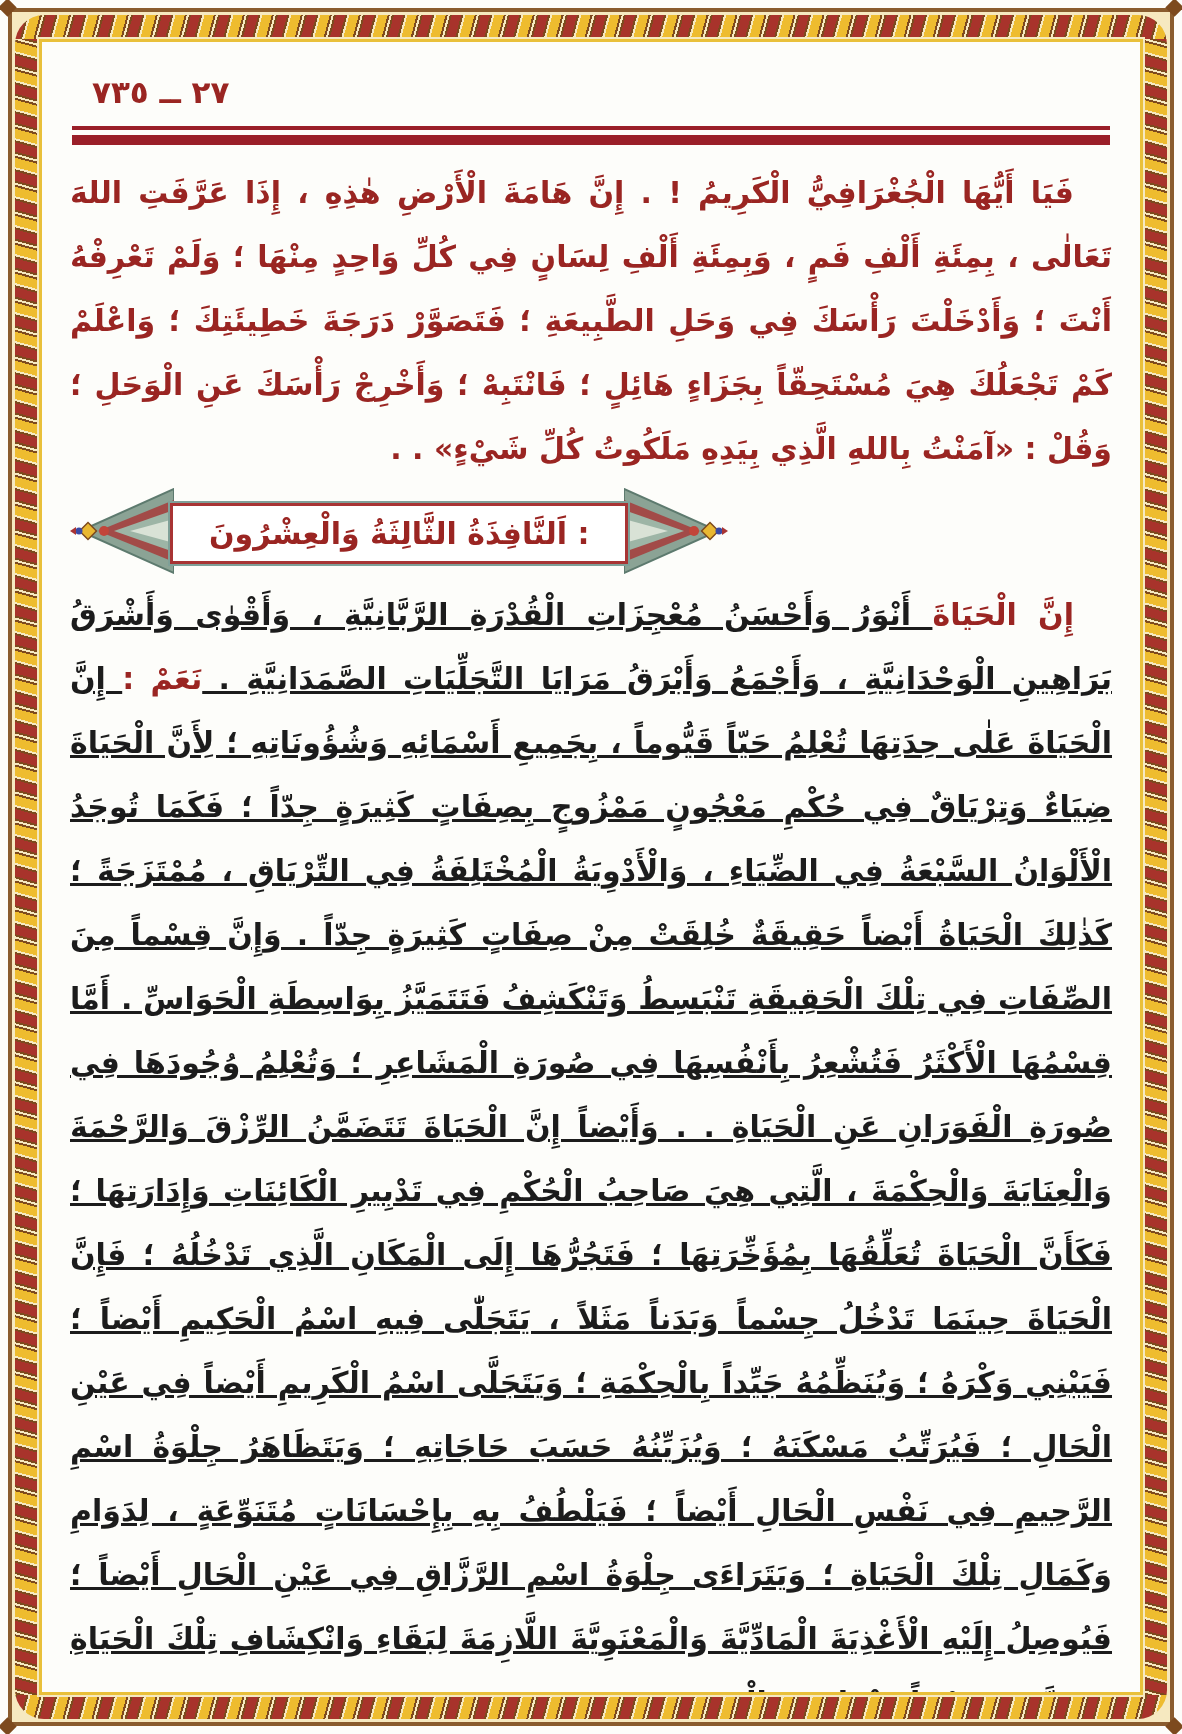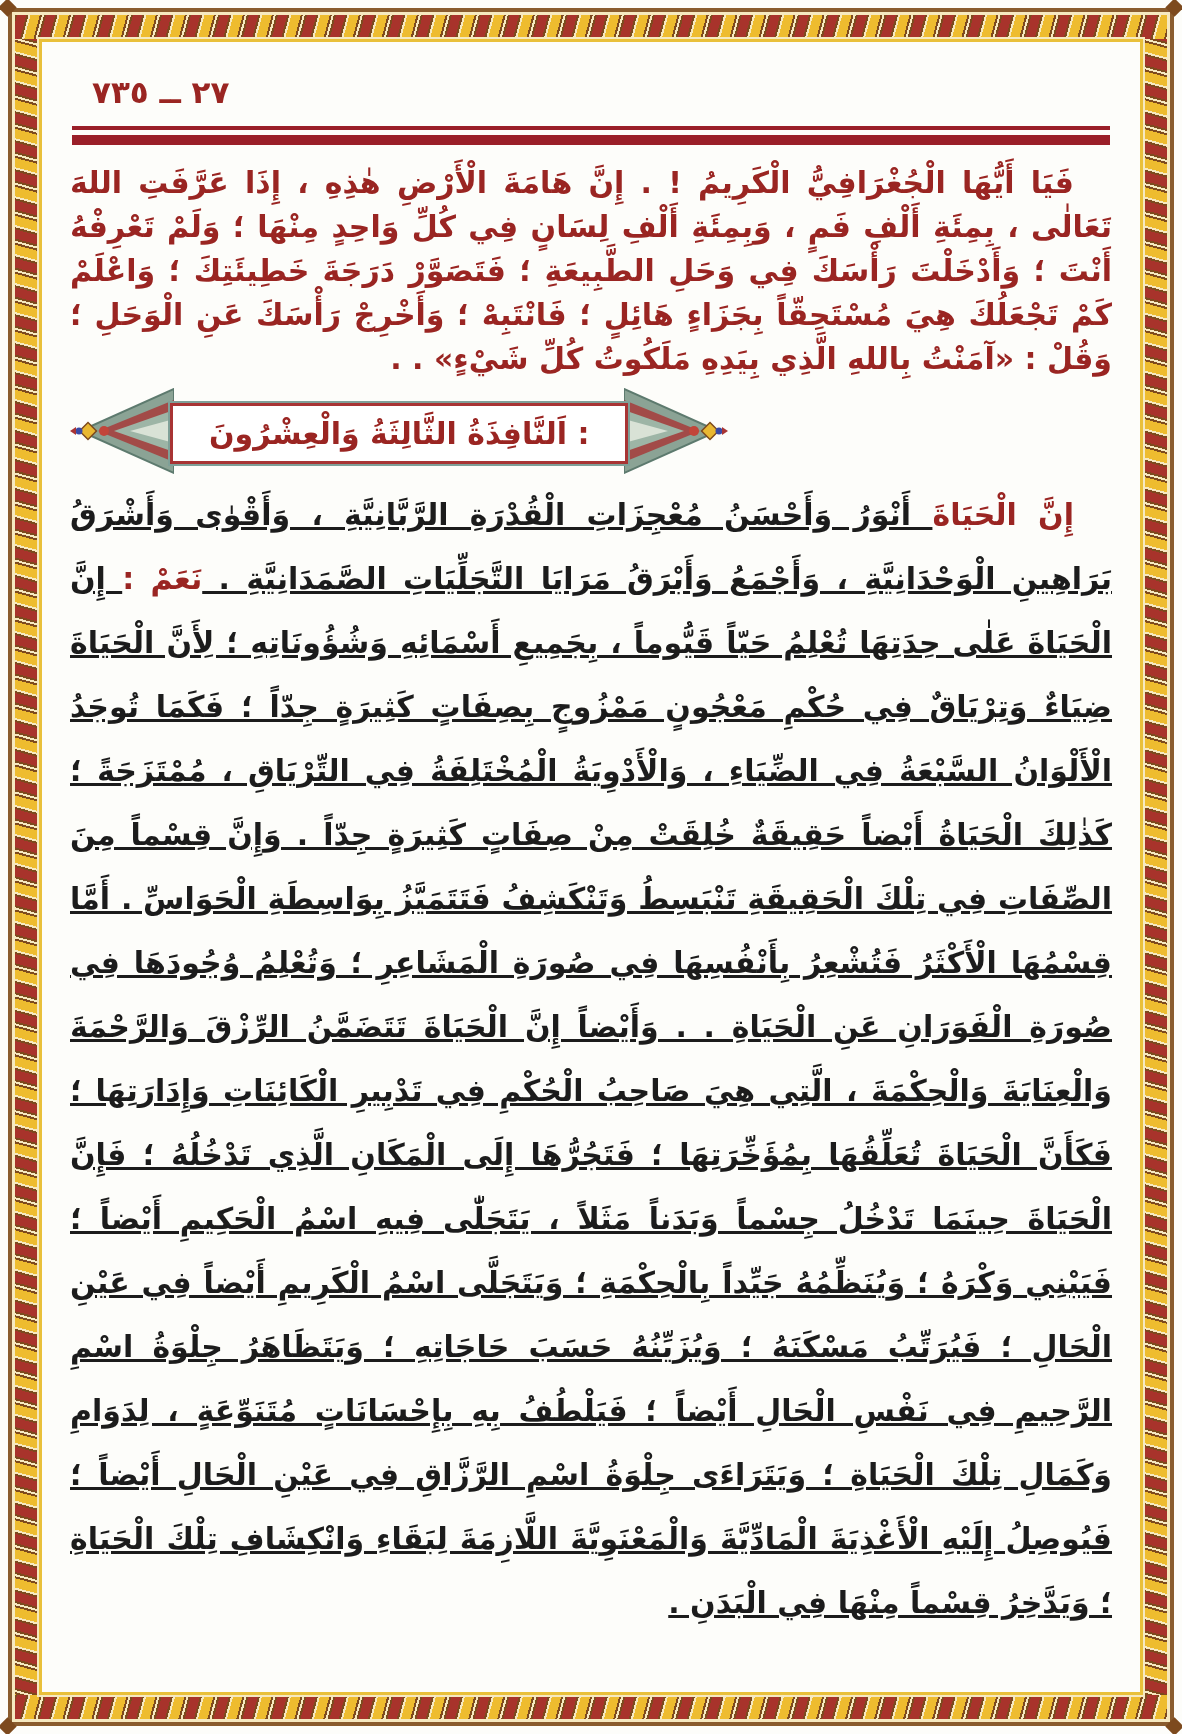--- a/index.html
+++ b/index.html
@@ -30,37 +30,38 @@
   .corner-nib{position:absolute;width:13px;height:13px;background:var(--outline-brown);transform:rotate(45deg);}
   .nib-tl{left:1px;top:1px;} .nib-tr{right:1px;top:1px;}
   .nib-bl{left:1px;bottom:1px;} .nib-br{right:1px;bottom:1px;}
   .frame-outer{height:100%;border:4px solid var(--frame-brown);padding:3px;background:var(--chain-cream);}
   .frame-chain{
     height:100%;padding:24px;background-color:var(--paper);
     background-image:var(--chainH),var(--chainH),var(--chainV),var(--chainV);
     background-size:100% 24px,100% 24px,24px 100%,24px 100%;
     background-position:left top,left bottom,left top,right top;
     background-repeat:no-repeat;
+    border-radius:29px;
   }
   .frame-gold{height:100%;border:3px solid #e9c03a;outline:2px solid var(--chain-cream);background:var(--paper);}
   .content{height:100%;padding:10px 28px 0;overflow:hidden;direction:rtl;}
 
   
   .header{display:grid;grid-template-columns:1fr auto 1fr;align-items:center;direction:ltr;margin-top:22px;}
   .page-number{justify-self:start;padding-left:22px;font-weight:bold;font-size:31px;color:var(--ink-red);direction:rtl;white-space:nowrap;}
   .page-title{font-weight:bold;font-size:35px;color:var(--ink-red);text-shadow:1px 1px 0 rgba(255,255,255,.8);white-space:nowrap;}
 
   .divider{margin:16px 2px 0;}
   .d-thin{height:4px;background:var(--divider-red);}
   .d-gap{height:5px;}
   .d-thick{height:10px;background:var(--divider-red);}
 
   
   .intro-par{
-    margin:16px 0 0;color:var(--ink-red);font-weight:bold;font-size:30px;line-height:44px;
+    margin:16px 0 0;color:var(--ink-red);font-weight:bold;font-size:30px;line-height:64px;
     text-align:justify;text-indent:38px;
   }
   .body-par{
     margin:6px 0 0;color:var(--ink-black);font-weight:bold;font-size:30px;line-height:64px;
     text-align:justify;text-indent:38px;
   }
   .seg-red{color:var(--ink-red);}
   .seg-black{color:var(--ink-black);text-decoration:underline;}
 
   

